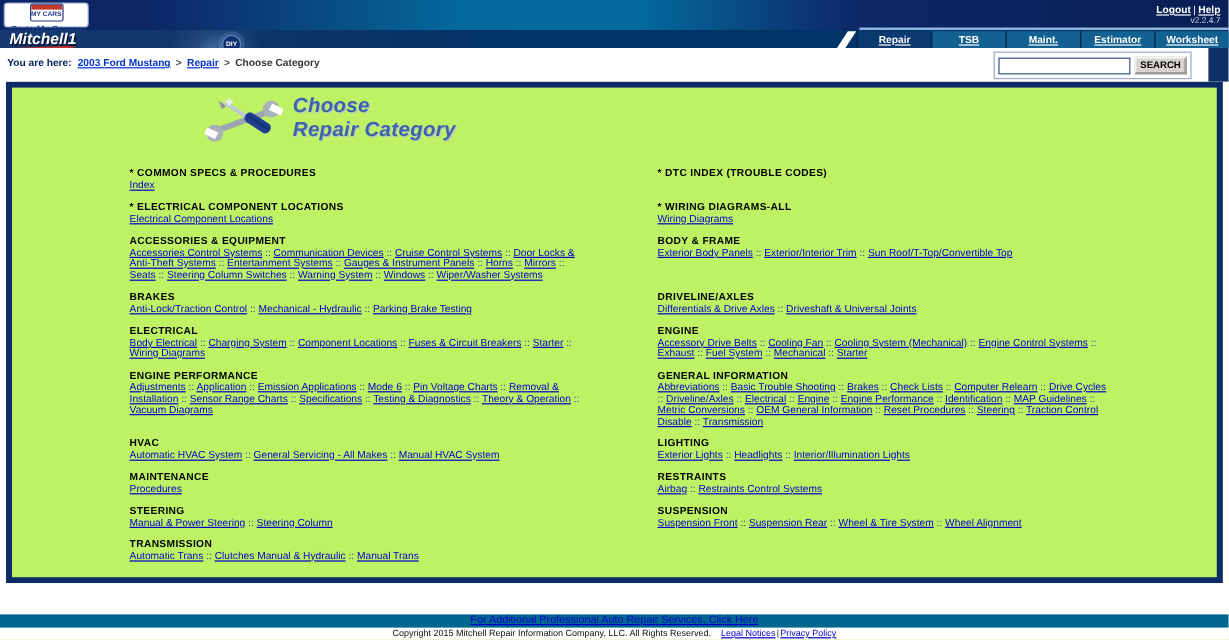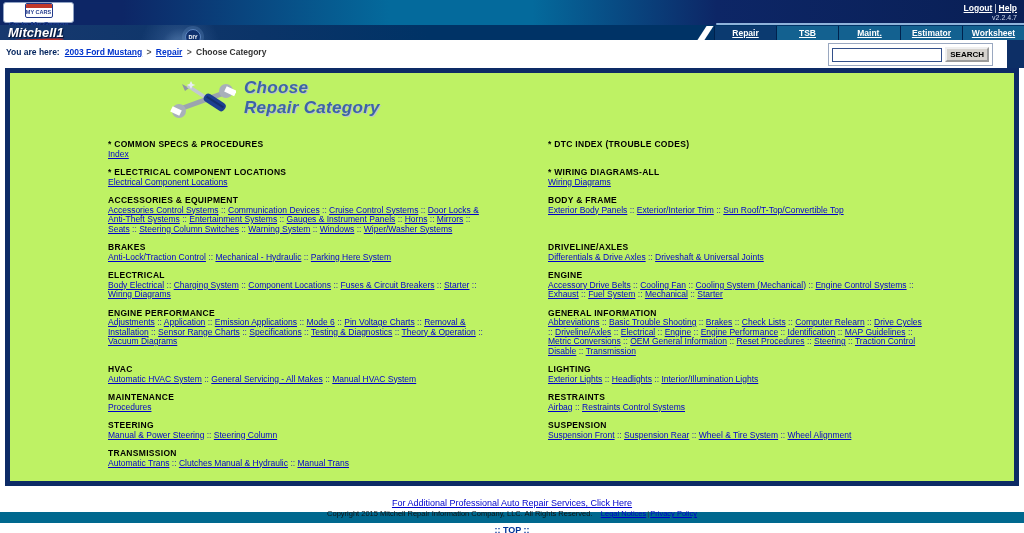--- a/index.html
+++ b/index.html
@@ -62,21 +62,21 @@
   .cat-title { font-size: 17px; font-weight: bold; font-style: italic; color: #3d64a6; line-height: 20px;
     text-shadow: 1px 1px 0 #b9c2cf; letter-spacing: .3px; }
   .cat-grid { display: grid; grid-template-columns: 376px 376px; column-gap: 64px; padding-left: 98px; }
   .cat-cell { margin-bottom: 9px; }
   .cat-heading { font-size: 8.5px; font-weight: bold; color: #000; letter-spacing: .3px; line-height: 9.5px; }
   .cat-links { font-size: 8.5px; line-height: 9.5px; }
   .cat-link { color: #0000cc; text-decoration: underline; cursor: pointer; }
   .cat-sep { color: #2a2ab0; }
 
   
-  .footer { text-align: center; height: 26px; padding-top: 6px; background: #fff; }
+  .footer { text-align: center; height: 26px; padding-top: 20px; background: #fff; }
   .footer-promo { font-size: 9px; color: #0000cc; text-decoration: underline; cursor: pointer; line-height: 10px; }
   .footer-copy { font-size: 7.5px; color: #111; line-height: 8.5px; }
   .footer-copy a { color: #0000cc; text-decoration: underline; cursor: pointer; }
   .footer-copy .pipe { color: #333; margin: 0 1px; }
   .footer-top { font-size: 9px; font-weight: bold; color: #003399; text-decoration: underline; cursor: pointer; line-height: 9px; display: inline-block; }
   .bottombar { height: 11px; background: #00688e; }
 </style>
 </head>
 <body>
 
@@ -171,21 +171,21 @@
         <div class="cat-cell">
           <div class="cat-heading">ACCESSORIES &amp; EQUIPMENT</div>
           <div class="cat-links"><a class="cat-link">Accessories Control Systems</a><span class="cat-sep"> :: </span><a class="cat-link">Communication Devices</a><span class="cat-sep"> :: </span><a class="cat-link">Cruise Control Systems</a><span class="cat-sep"> :: </span><a class="cat-link">Door Locks &amp; Anti-Theft Systems</a><span class="cat-sep"> :: </span><a class="cat-link">Entertainment Systems</a><span class="cat-sep"> :: </span><a class="cat-link">Gauges &amp; Instrument Panels</a><span class="cat-sep"> :: </span><a class="cat-link">Horns</a><span class="cat-sep"> :: </span><a class="cat-link">Mirrors</a><span class="cat-sep"> :: </span><a class="cat-link">Seats</a><span class="cat-sep"> :: </span><a class="cat-link">Steering Column Switches</a><span class="cat-sep"> :: </span><a class="cat-link">Warning System</a><span class="cat-sep"> :: </span><a class="cat-link">Windows</a><span class="cat-sep"> :: </span><a class="cat-link">Wiper/Washer Systems</a></div>
         </div>
         <div class="cat-cell">
           <div class="cat-heading">BODY &amp; FRAME</div>
           <div class="cat-links"><a class="cat-link">Exterior Body Panels</a><span class="cat-sep"> :: </span><a class="cat-link">Exterior/Interior Trim</a><span class="cat-sep"> :: </span><a class="cat-link">Sun Roof/T-Top/Convertible Top</a></div>
         </div>
         <div class="cat-cell">
           <div class="cat-heading">BRAKES</div>
-          <div class="cat-links"><a class="cat-link">Anti-Lock/Traction Control</a><span class="cat-sep"> :: </span><a class="cat-link">Mechanical - Hydraulic</a><span class="cat-sep"> :: </span><a class="cat-link">Parking Here System</a></div>
+          <div class="cat-links"><a class="cat-link">Anti-Lock/Traction Control</a><span class="cat-sep"> :: </span><a class="cat-link">Mechanical - Hydraulic</a><span class="cat-sep"> :: </span><a class="cat-link">Parking Brake Testing</a></div>
         </div>
         <div class="cat-cell">
           <div class="cat-heading">DRIVELINE/AXLES</div>
           <div class="cat-links"><a class="cat-link">Differentials &amp; Drive Axles</a><span class="cat-sep"> :: </span><a class="cat-link">Driveshaft &amp; Universal Joints</a></div>
         </div>
         <div class="cat-cell">
           <div class="cat-heading">ELECTRICAL</div>
           <div class="cat-links"><a class="cat-link">Body Electrical</a><span class="cat-sep"> :: </span><a class="cat-link">Charging System</a><span class="cat-sep"> :: </span><a class="cat-link">Component Locations</a><span class="cat-sep"> :: </span><a class="cat-link">Fuses &amp; Circuit Breakers</a><span class="cat-sep"> :: </span><a class="cat-link">Starter</a><span class="cat-sep"> :: </span><a class="cat-link">Wiring Diagrams</a></div>
         </div>
         <div class="cat-cell">

